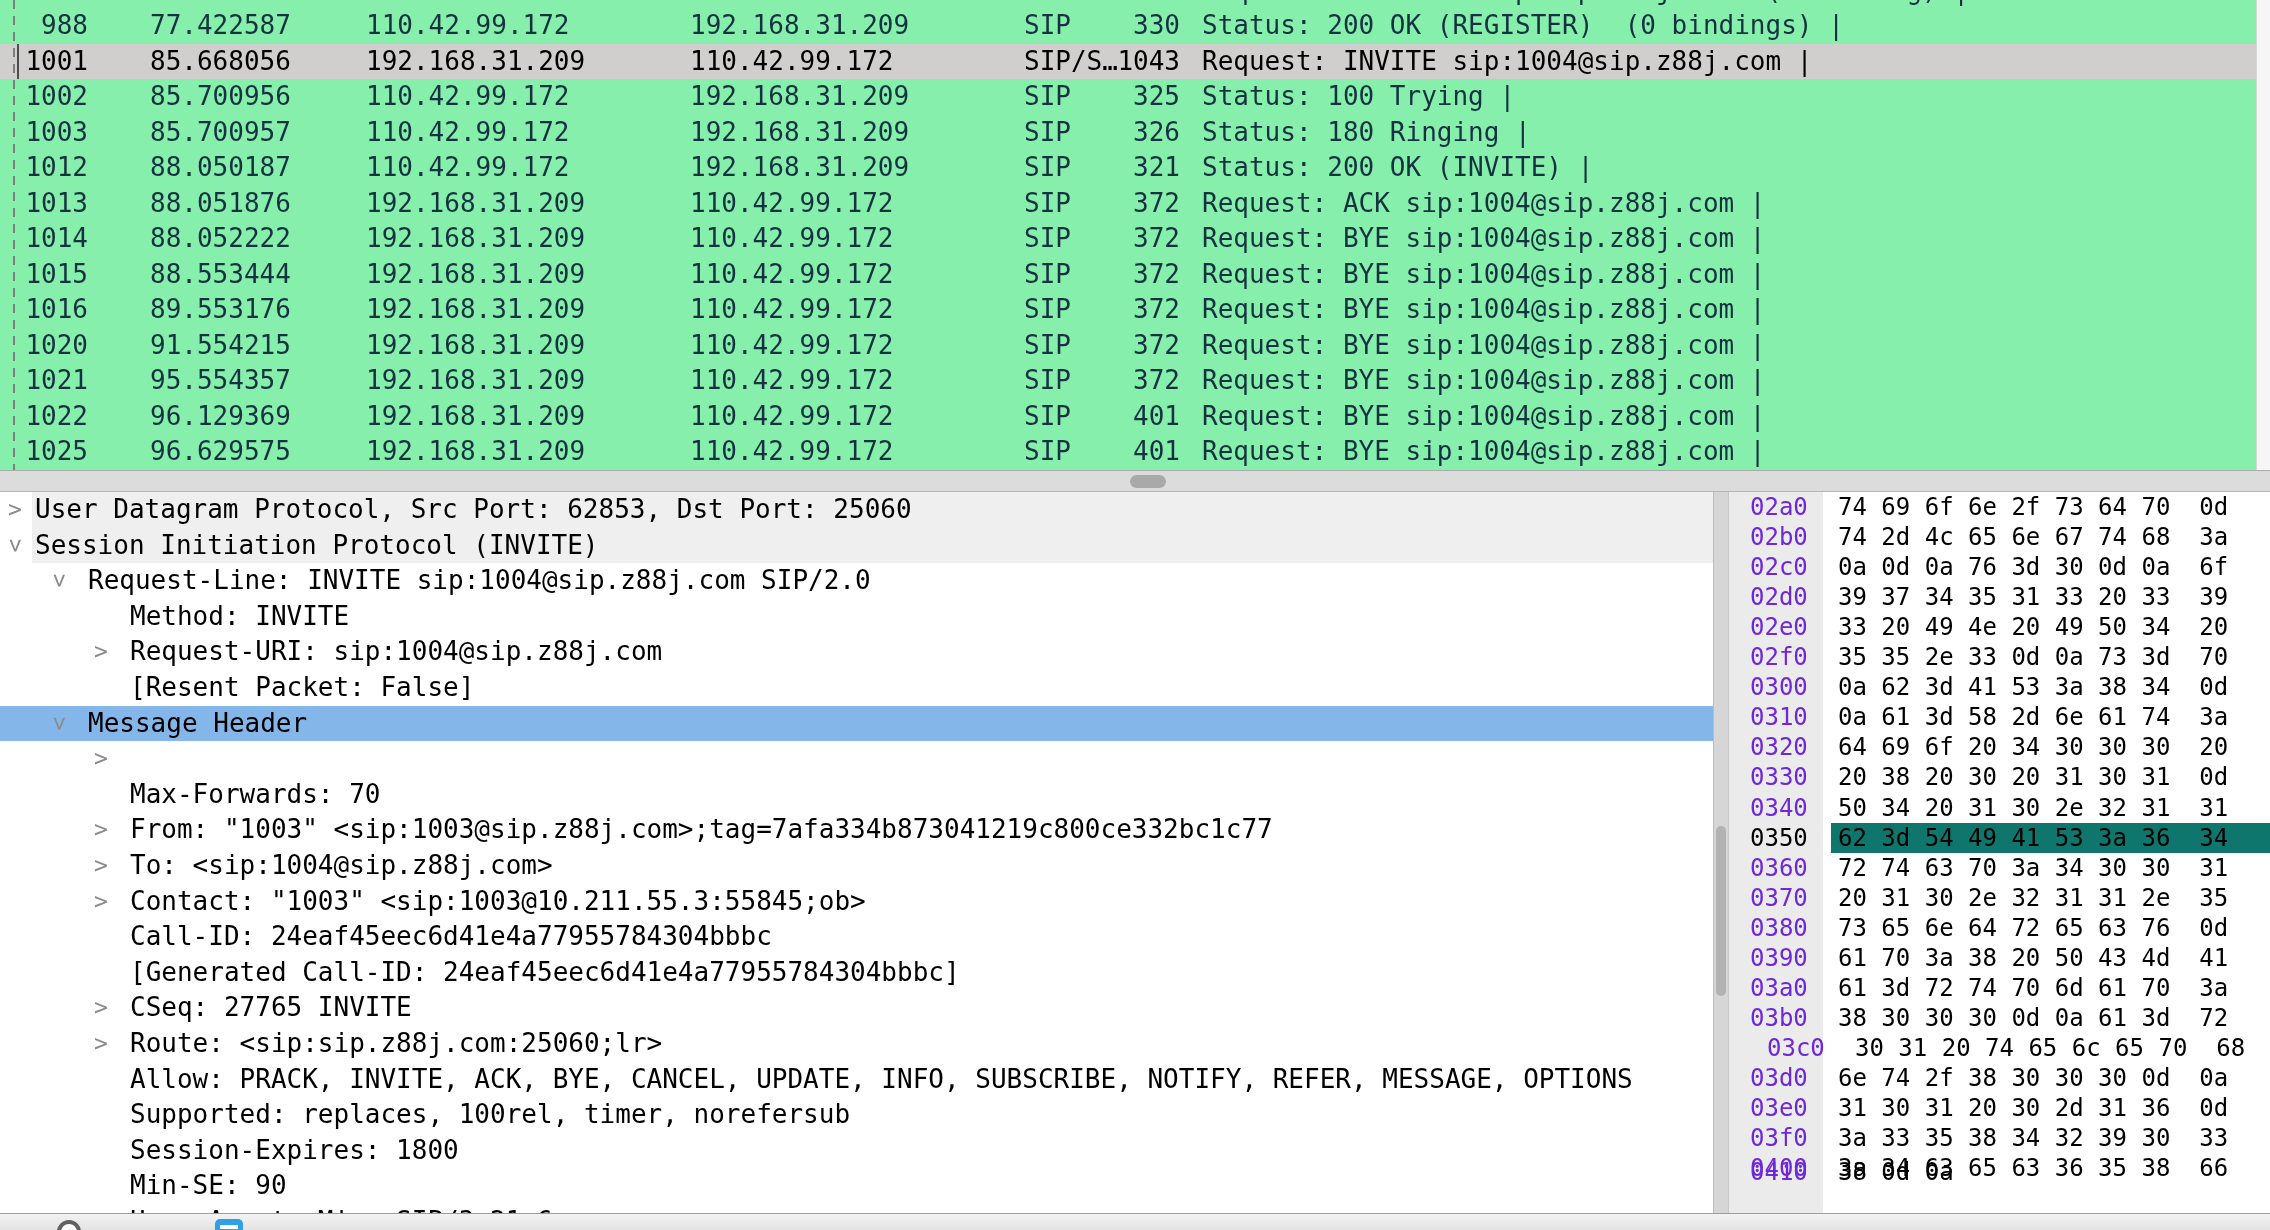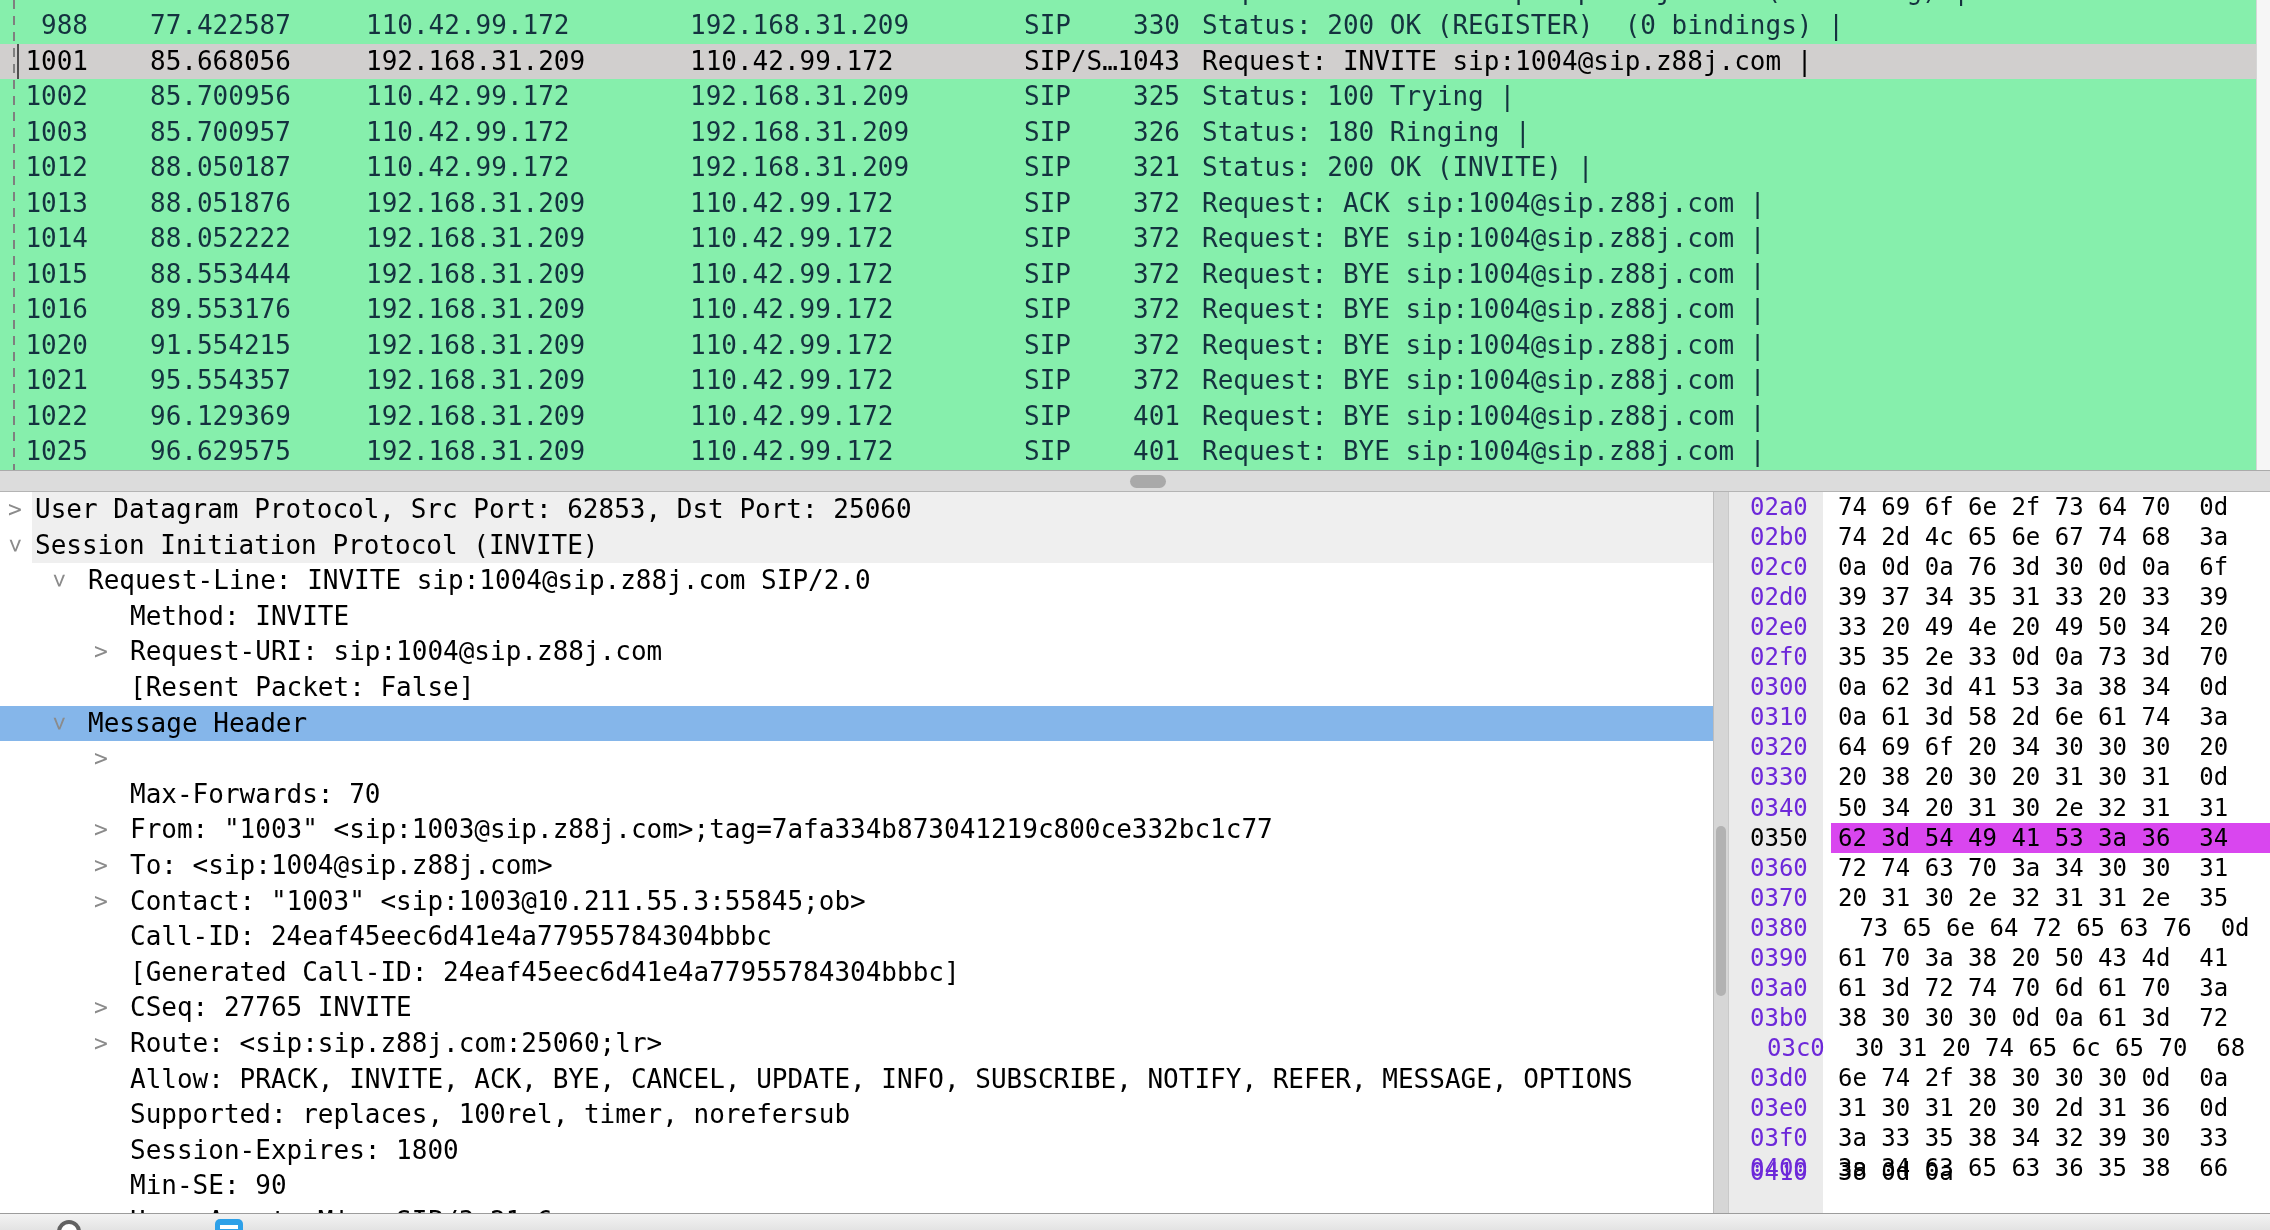--- a/index.html
+++ b/index.html
@@ -44,21 +44,21 @@
                border-left:1px solid #bdbdbd;box-sizing:border-box;}
   .dets-vthumb{position:absolute;left:2px;top:334px;width:10px;height:170px;border-radius:5px;background:#b2b2b2;}
   
   .hexpane{position:absolute;left:1728px;top:492px;width:542px;height:721px;background:#ffffff;
            border-left:1px solid #c9c9c9;overflow:hidden;font-size:24px;}
   .offcol{position:absolute;left:0;top:0;width:94px;height:721px;background:#ebebeb;}
   .hexrow{position:absolute;left:0;width:542px;height:30.05px;}
   .hoff{position:absolute;left:21px;top:0;height:30.05px;line-height:30.05px;color:#6d28d9;z-index:2;}
   .hbytes{position:absolute;left:102px;right:0;top:0;height:30.05px;line-height:30.05px;
           padding-left:7px;white-space:pre;color:#000;z-index:1;}
-  .hexrow.sel .hbytes{background:#d946ef;}
+  .hexrow.sel .hbytes{background:#0f766e;}
   .hexrow.sel .hoff{color:#000;}
   
   .statusbar{position:absolute;left:0;top:1213px;width:2270px;height:17px;
              background:linear-gradient(180deg,#f3f3f3,#e3e3e3);border-top:1px solid #9c9c9c;box-sizing:border-box;}
   .expert-circle{position:absolute;left:57px;top:6px;width:24px;height:24px;border-radius:50%;
                  border:4px solid #626262;background:#ffffff;box-sizing:border-box;}
   .comment-ic{position:absolute;left:215px;top:5px;width:28px;height:26px;border-radius:5px;background:#2da0e8;}
   .comment-ic:before{content:"";position:absolute;left:5px;top:6px;width:18px;height:4px;background:#fff;}
 </style>
 </head>
@@ -341,21 +341,21 @@
           <span class="hbytes">62 3d 54 49 41 53 3a 36  34</span>
         </div>
         <div class="hexrow" style="top: 360.6px;">
           <span class="hoff">0360</span>
           <span class="hbytes">72 74 63 70 3a 34 30 30  31</span>
         </div>
         <div class="hexrow" style="top: 390.65px;">
           <span class="hoff">0370</span>
           <span class="hbytes">20 31 30 2e 32 31 31 2e  35</span>
         </div>
-        <div class="hexrow" style="top: 420.7px; text-align: center;">
+        <div class="hexrow" style="top: 420.7px;">
           <span class="hoff">0380</span>
           <span class="hbytes">73 65 6e 64 72 65 63 76  0d</span>
         </div>
         <div class="hexrow" style="top: 450.75px;">
           <span class="hoff">0390</span>
           <span class="hbytes">61 70 3a 38 20 50 43 4d  41</span>
         </div>
         <div class="hexrow" style="top: 480.8px;">
           <span class="hoff">03a0</span>
           <span class="hbytes">61 3d 72 74 70 6d 61 70  3a</span>

